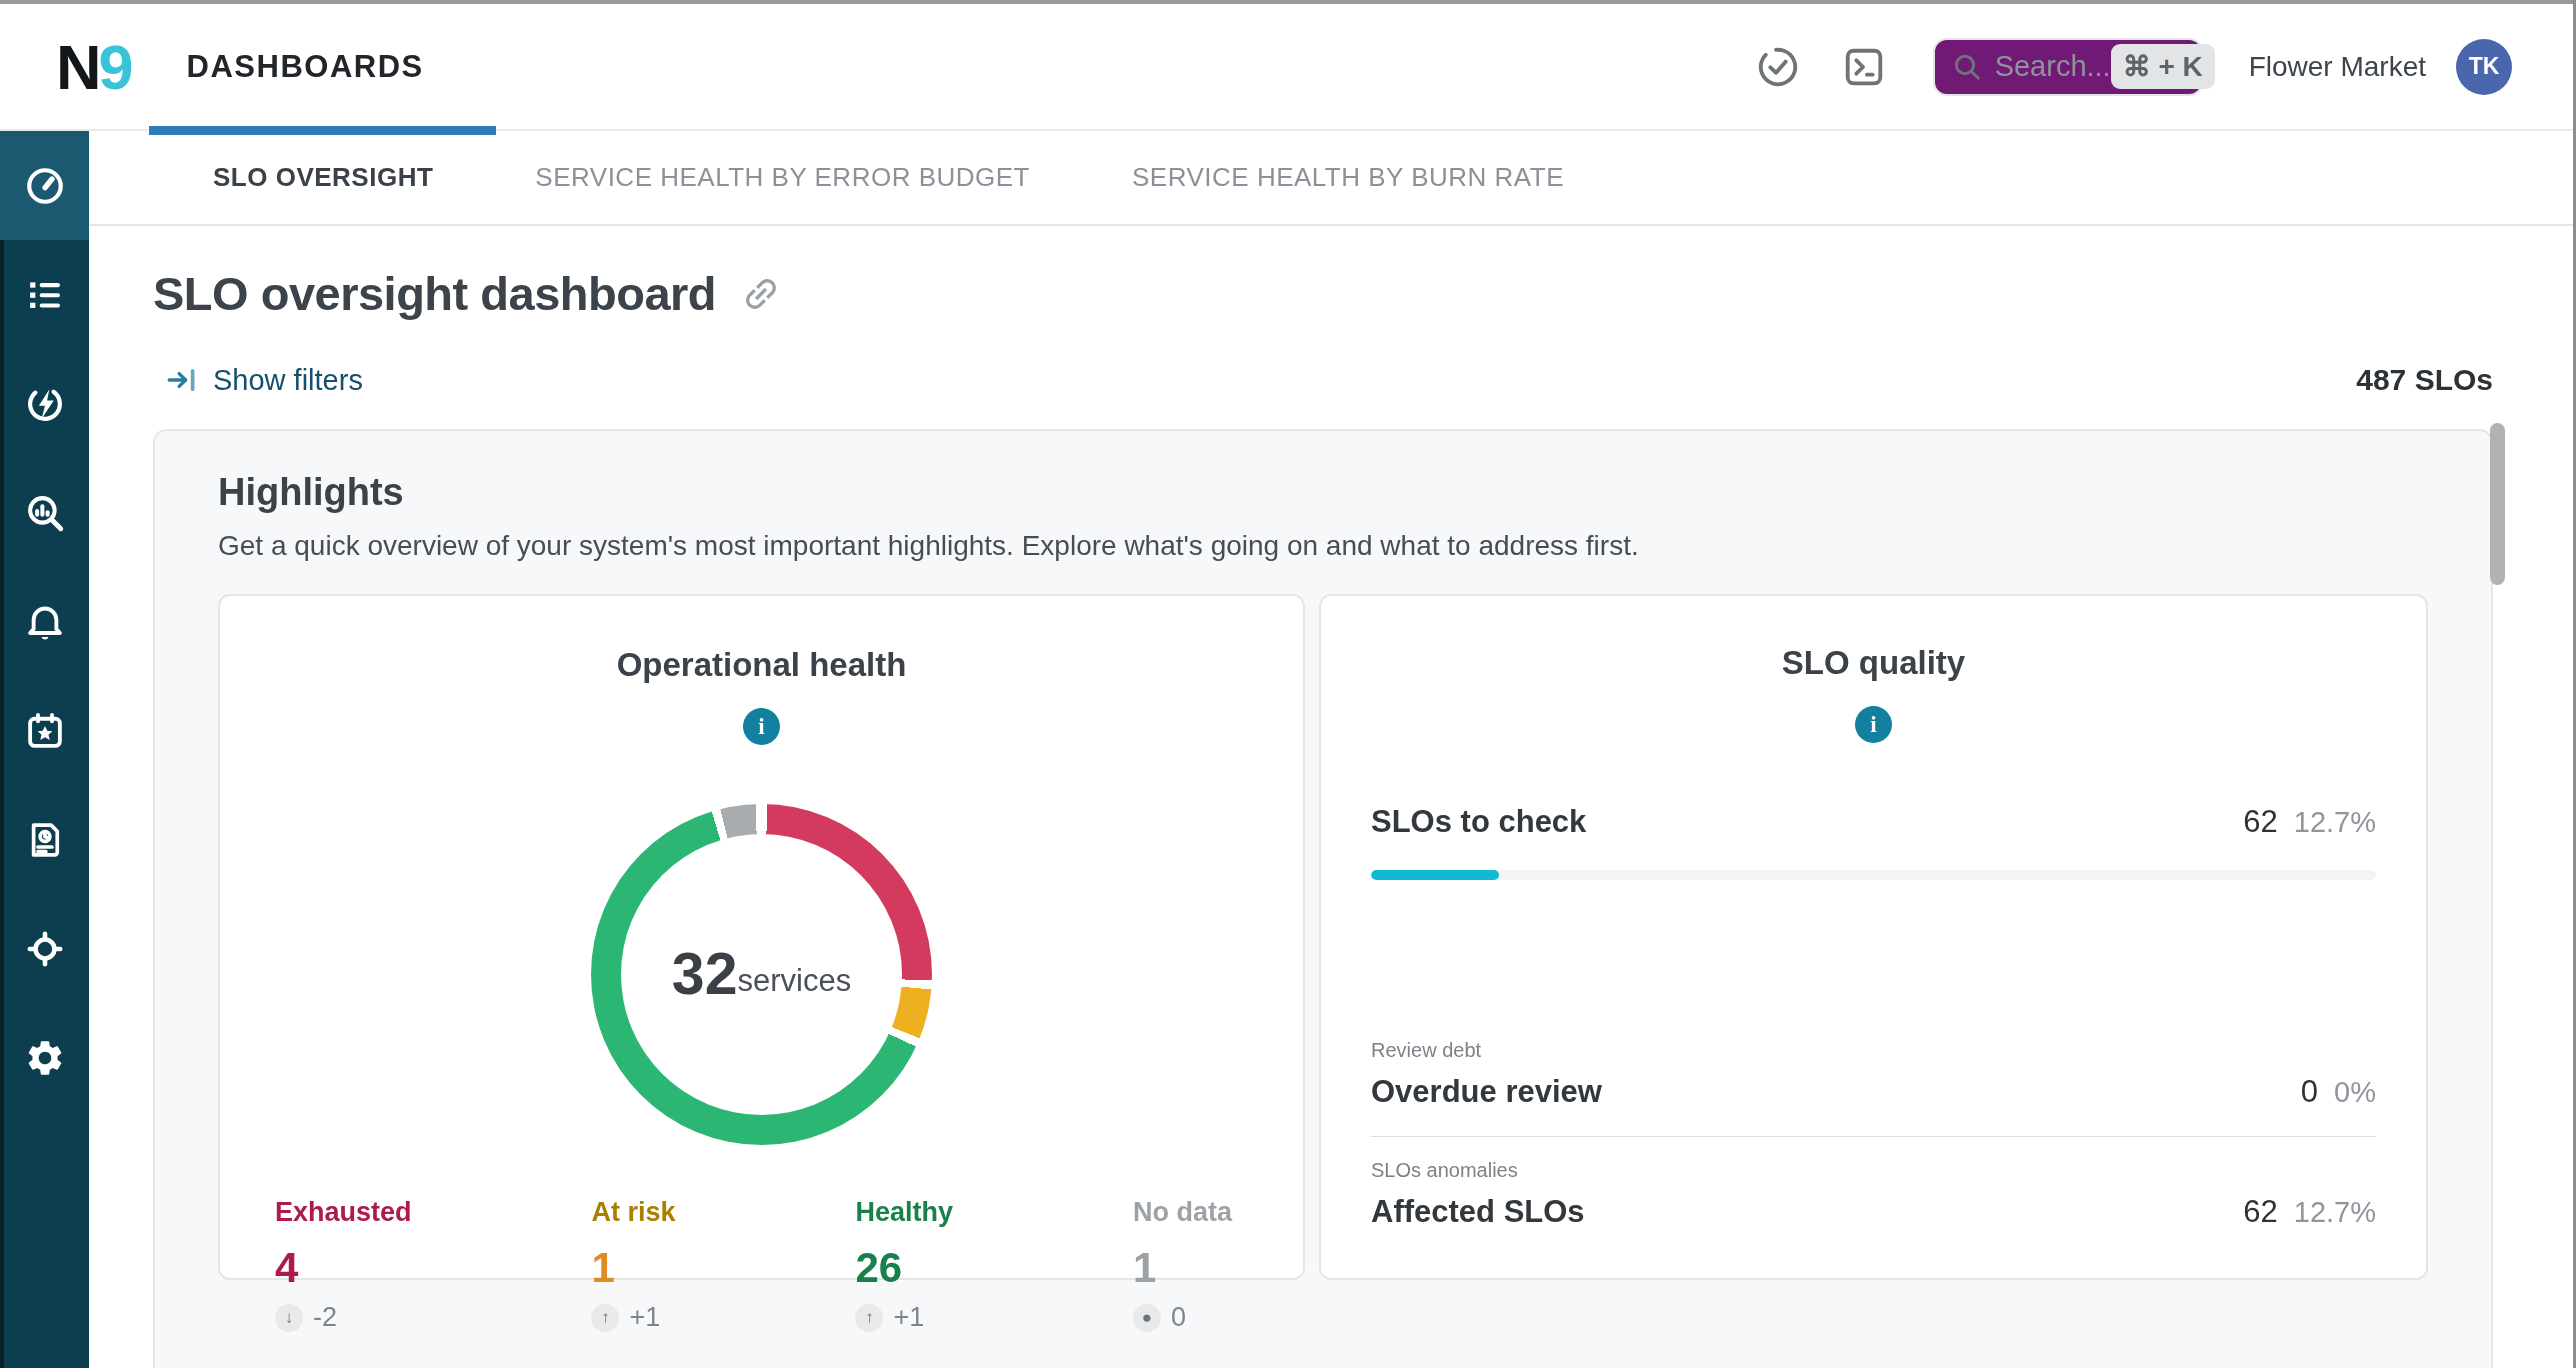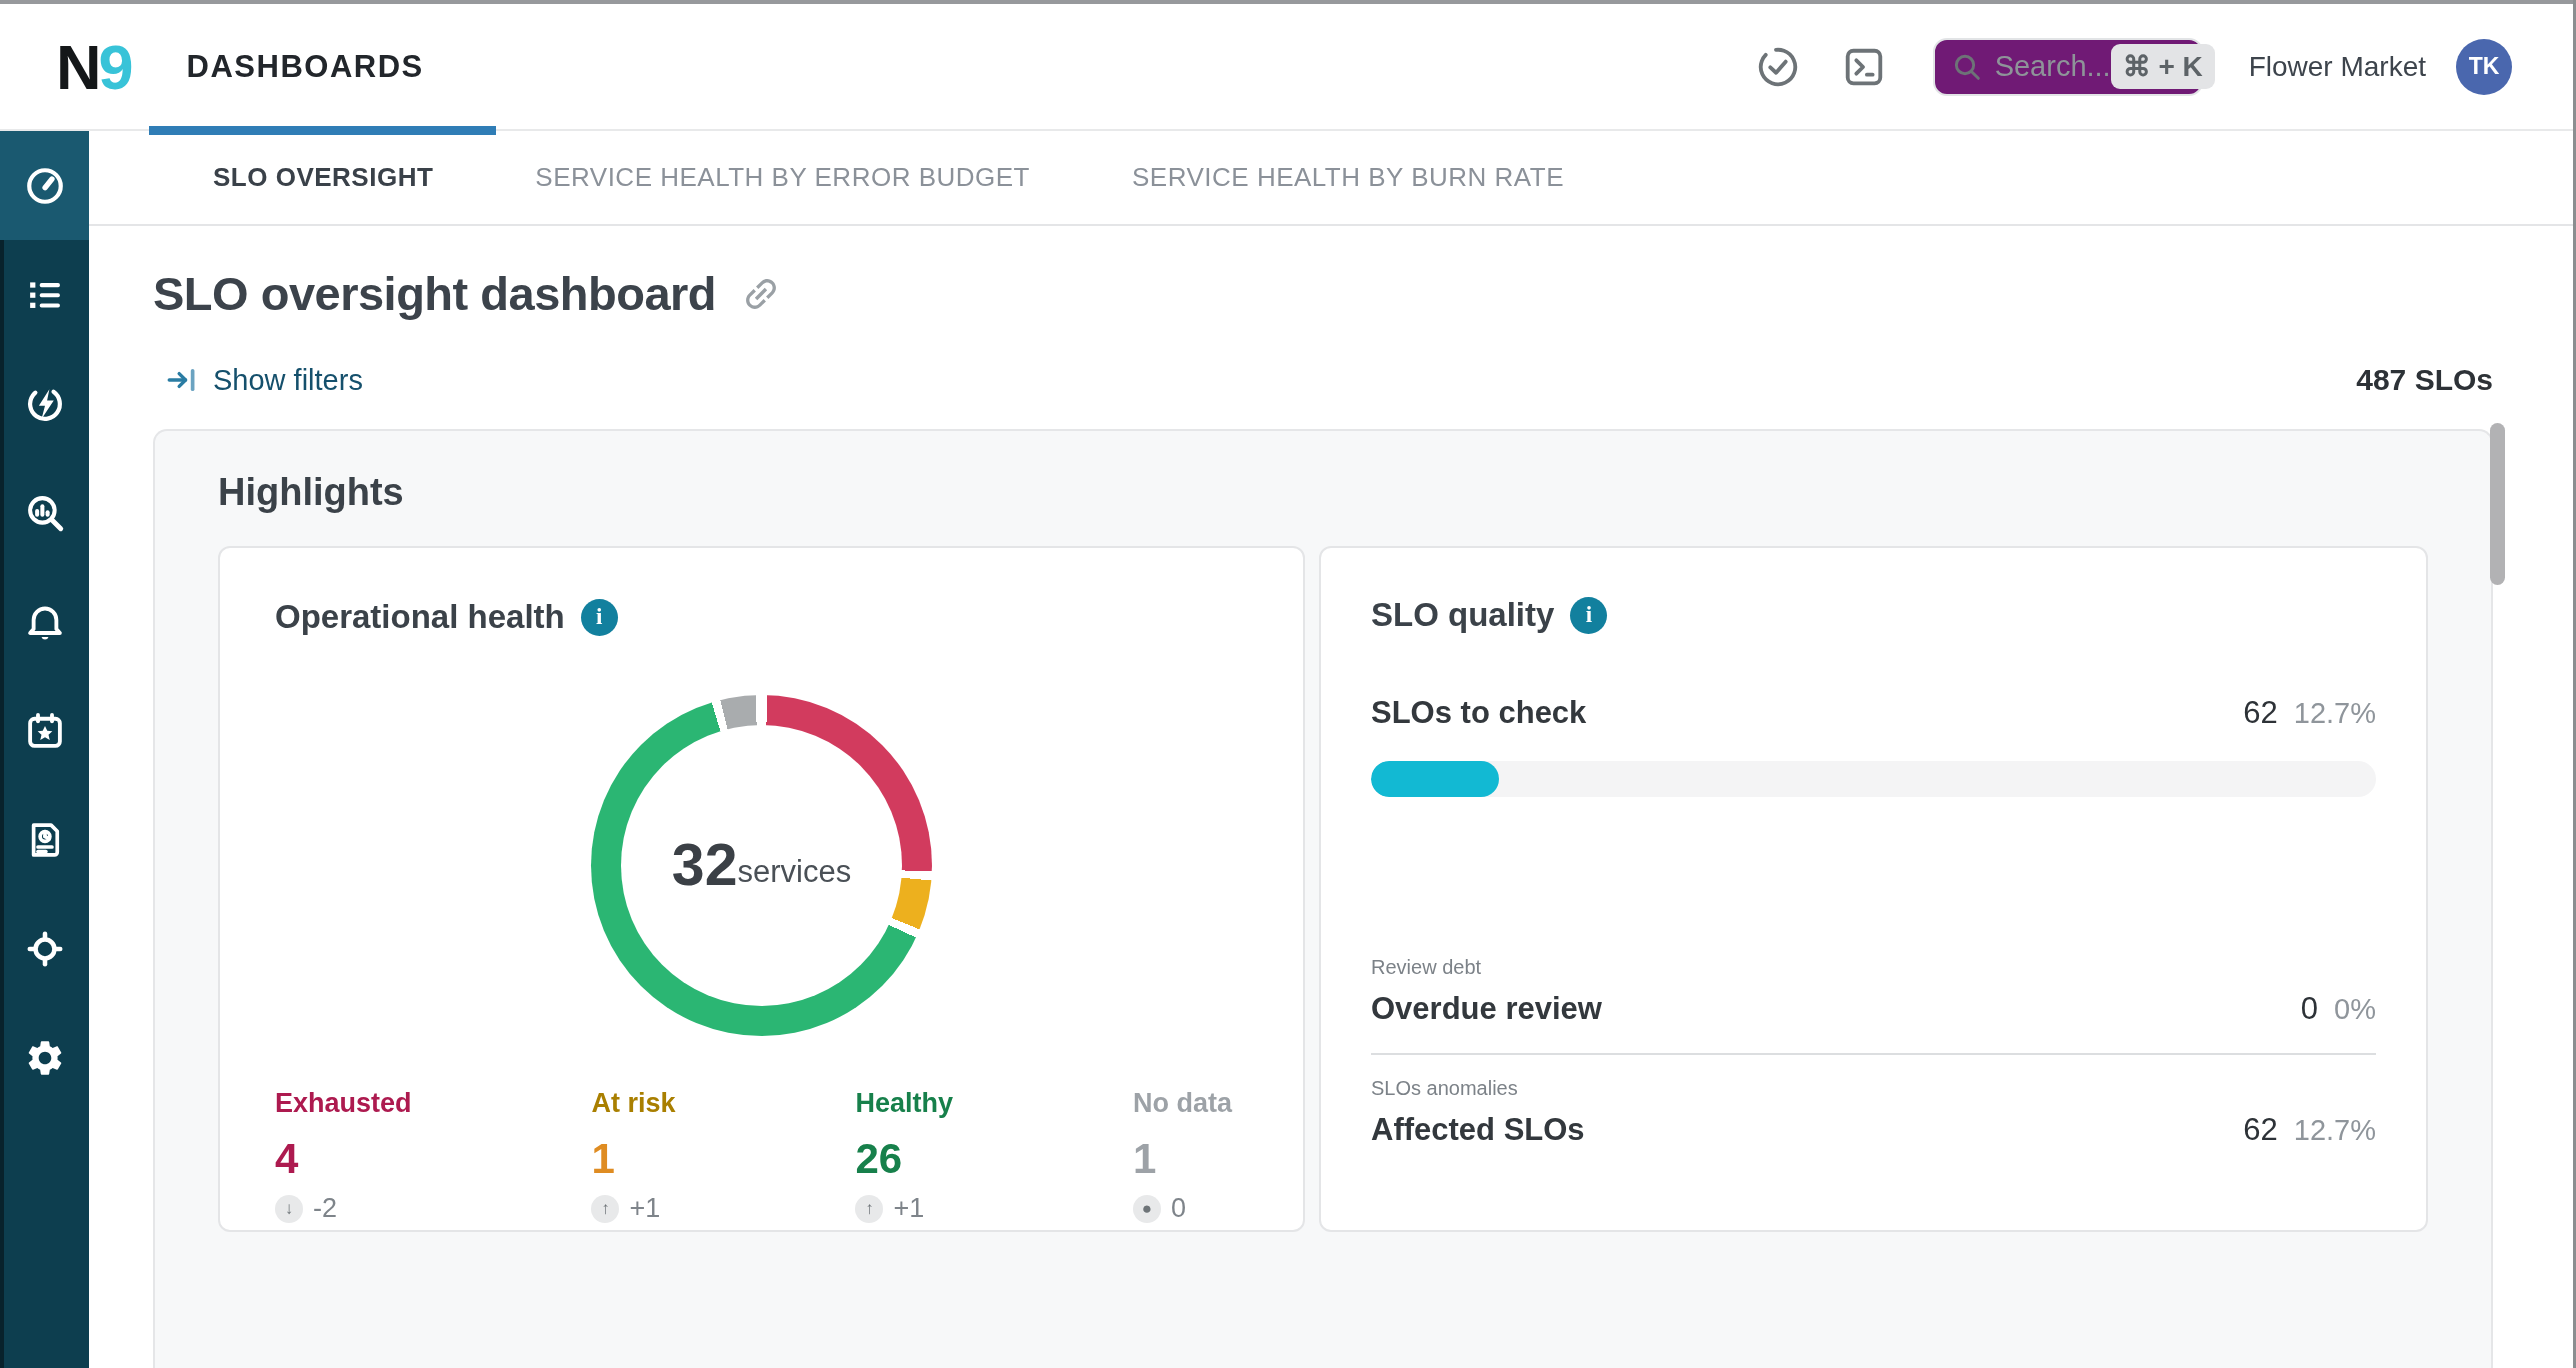--- a/index.html
+++ b/index.html
@@ -52,21 +52,21 @@
 
   
   .panel{margin-top:32px;background:#f7f8f9;border:2px solid #e5e6e8;border-bottom:none;border-radius:14px 14px 0 0;
          padding:40px 63px 0 63px;height:992px;}
   .panel h2{margin:0;font-size:38px;font-weight:700;color:#3b4249;}
   .panel-desc{margin-top:16px;font-size:28px;color:#484d53;}
   .cards{display:flex;gap:14px;margin-top:32px;}
   .card{background:#fff;border:2px solid #e4e5e7;border-radius:12px;height:686px;}
   .card-oh{width:1087px;padding:50px 55px;flex:none;}
   .card-sq{flex:1;padding:48px 50px;display:flex;flex-direction:column;}
-  .card-title{display:flex;align-items:center;gap:16px;font-size:33px;font-weight:700;color:#3b4249;}
+  .card-title{display:flex;align-items:center;gap:24px;font-size:33px;font-weight:700;color:#3b4249;flex-direction:column;}
   .info-icon{width:37px;height:37px;border-radius:50%;background:var(--info-teal);color:#fff;font-size:23px;font-weight:700;
              display:flex;align-items:center;justify-content:center;font-family:"Liberation Serif",serif;flex:none;}
 
   
   .donut{width:341px;height:341px;border-radius:50%;margin:59px auto 0;position:relative;}
   .donut-hole{position:absolute;inset:30px;border-radius:50%;background:#fff;display:flex;flex-direction:row;
               align-items:center;justify-content:center;}
   .donut-value{font-size:59px;font-weight:700;color:#3b4046;line-height:1;}
   .donut-label{font-size:31px;color:#4a5056;margin-top:12px;}
 
@@ -234,20 +234,21 @@
           <polyline points="10,7.5 14.5,12 10,16.5" stroke="#2a7ca3" stroke-width="2.4"></polyline>
           <line x1="19.5" y1="5.5" x2="19.5" y2="18.5" stroke="#6ba3c1" stroke-width="2.6"></line>
         </svg>
         <span>Show filters</span>
       </div>
       <div class="slo-count">487 SLOs</div>
     </div>
 
     <div class="panel">
       <h2>Highlights</h2>
+      <div class="panel-desc">Get a quick overview of your system's most important highlights. Explore what's going on and what to address first.</div>
 
       <div class="cards">
 
         <div class="card card-oh">
           <div class="card-title">
             <span>Operational health</span>
             <span class="info-icon">i</span>
           </div>
 
           <div class="donut" id="donut" style="background: conic-gradient(rgb(255, 255, 255) 0deg, rgb(255, 255, 255) 2deg, rgb(210, 59, 94) 2deg, rgb(210, 59, 94) 92deg, rgb(255, 255, 255) 92deg, rgb(255, 255, 255) 95deg, rgb(237, 176, 30) 95deg, rgb(237, 176, 30) 112deg, rgb(255, 255, 255) 112deg, rgb(255, 255, 255) 115deg, rgb(43, 182, 115) 115deg, rgb(43, 182, 115) 343deg, rgb(255, 255, 255) 343deg, rgb(255, 255, 255) 346deg, rgb(169, 172, 174) 346deg, rgb(169, 172, 174) 358deg, rgb(255, 255, 255) 358deg, rgb(255, 255, 255) 360deg);">

